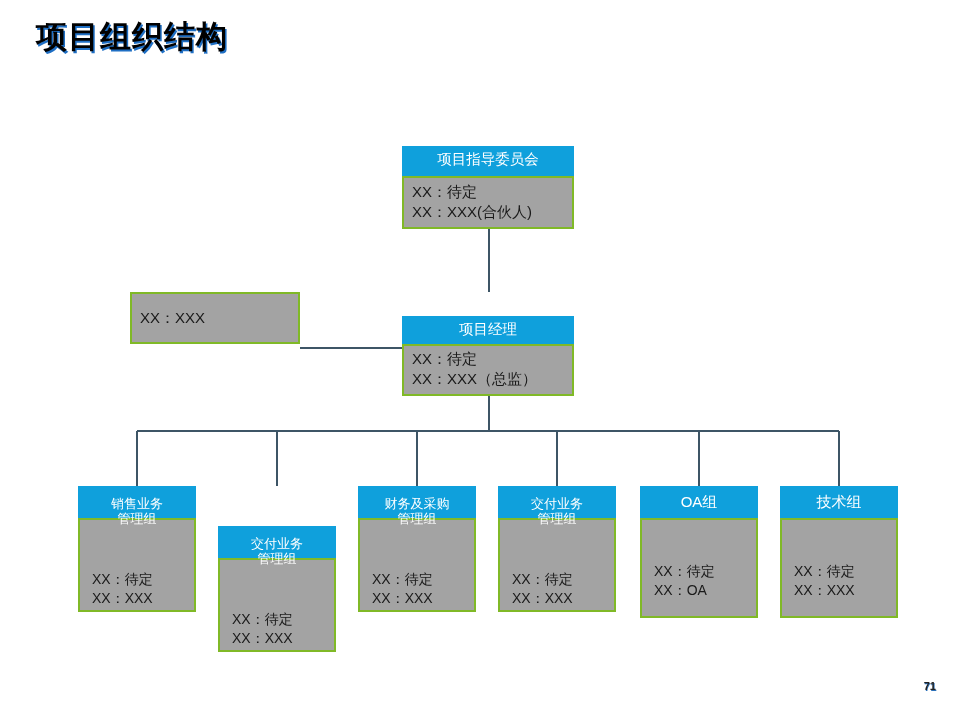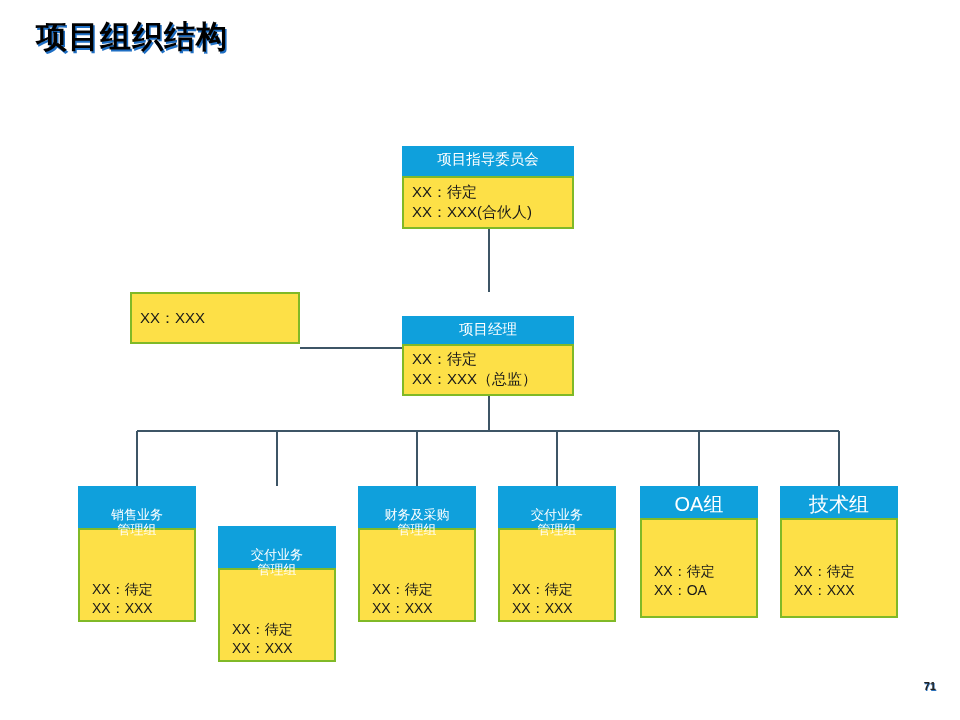--- a/index.html
+++ b/index.html
@@ -53,21 +53,21 @@
     background: #0fa0dc;
     color: #ffffff;
     text-align: center;
     line-height: 1.18;
     padding: 3px 2px 4px 2px;
     font-weight: normal;
     white-space: pre-line;
   }
   .node-body {
     box-sizing: border-box;
-    background: #fde047;
+    background: #a3a3a3;
     border: 2px solid #80b927;
     color: #1a1a1a;
     white-space: pre-line;
     line-height: 1.35;
   }
 
   
   #node-steering { left: 402px; top: 146px; width: 172px; border-radius: 11px; }
   #node-steering .node-header { height: 30px; font-size: 14.5px; padding-top: 5px; }
   #node-steering .node-body { height: 53px; font-size: 15px; padding: 4px 0 0 8px; }
@@ -83,23 +83,23 @@
   #node-quality .node-body { height: 52px; font-size: 15px; padding: 14px 0 0 8px; }
 
   
   .node-leaf { top: 486px; width: 118px; }
   .node-leaf .node-header { font-size: 13px; }
   .node-leaf .node-body {
     height: 94px;
     font-size: 14px;
     padding-left: 12px;
   }
-  .node-leaf.two-line .node-header { height: 42px; padding-top: 21px; }
+  .node-leaf.two-line .node-header { height: 32px; padding-top: 11px; font-family: Liberation Mono, monospace; }
   .node-leaf.two-line .node-body { padding-top: 50px; }
-  .node-leaf.one-line .node-header { height: 32px; padding-top: 7px; font-size: 20px; }
+  .node-leaf.one-line .node-header { height: 32px; padding-top: 7px; font-size: 15px; }
   .node-leaf.one-line .node-body { padding-top: 42px; height: 100px; }
 
   #node-sales     { left: 78px;  }
   #node-delivery  { left: 218px; margin-top: 40px; }
   #node-finance   { left: 358px; }
   #node-hr        { left: 498px; }
   #node-oa        { left: 640px; }
   #node-tech      { left: 780px; }
 
   

